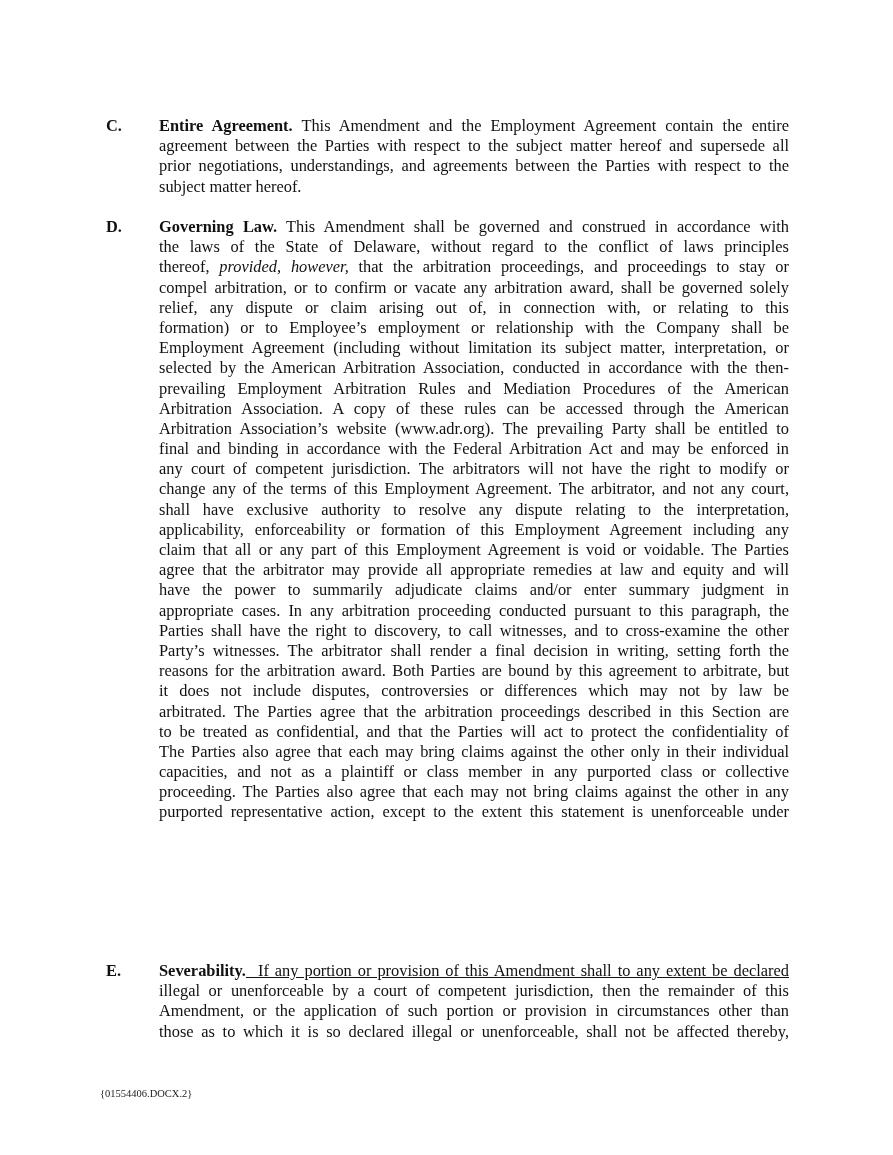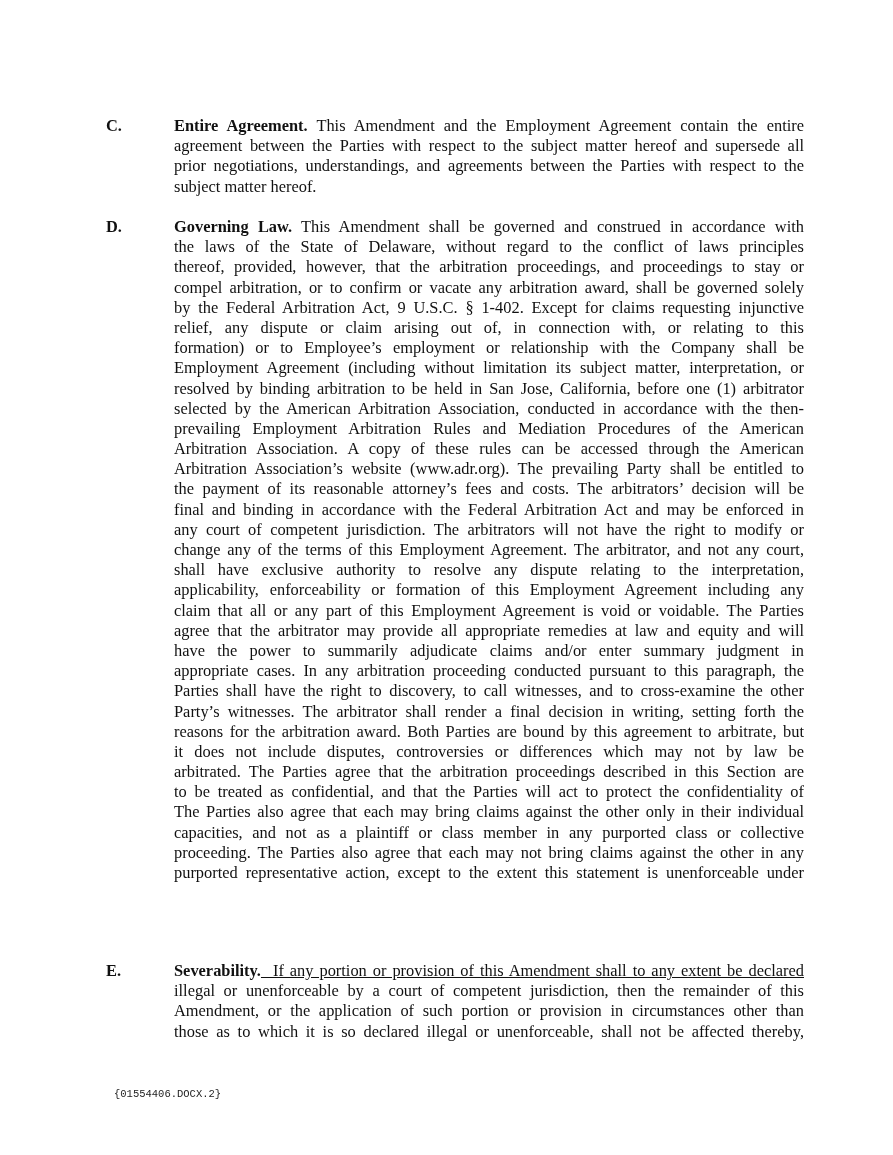--- a/index.html
+++ b/index.html
@@ -1,24 +1,24 @@
 <!DOCTYPE html>
 <html><head>
 <meta charset="utf-8">
 <style>
   html, body { margin: 0; padding: 0; background: #ffffff; }
   body { width: 893px; height: 1155px; position: relative; overflow: hidden;
          font-family: "Liberation Serif", serif; color: #111111; }
   .page { position: absolute; left: 0; top: 0; width: 893px; height: 1155px; background: #fff; }
   .section { position: absolute; left: 106px; width: 682px; }
   .label { position: absolute; left: 0; top: 0; font-weight: bold; font-size: 16.4px; line-height: 20.2px; }
-  .body { position: absolute; left: 68px; width: 630px; }
+  .body { position: absolute; left: 53px; width: 630px; }
   .heading { font-weight: bold; }
-  .ital { }
-  .footer { position: absolute; left: 114px; top: 1088px; font-family: Liberation Mono, monospace;
+  .ital { font-style: italic; }
+  .footer { position: absolute; left: 100px; top: 1088px; font-family: Liberation Serif, serif;
             font-size: 10.5px; color: #222; }
   
   .jl { display: block; width: 630px; text-align: justify; text-align-last: justify; white-space: normal; }
   .jl.last { text-align-last: left; }
 </style>
 </head>
 <body>
 
 <div class="page">
 
@@ -33,30 +33,27 @@
   </div>
 
   <div class="section" style="top:217px;">
     <span class="label">D.</span>
     <div class="body">
       <span class="jl"><span class="heading">Governing Law.</span><span> This Amendment shall be governed and construed in accordance with</span></span>
       <span class="jl">the laws of the State of Delaware, without regard to the conflict of laws principles</span>
       <span class="jl"><span>thereof,</span><span class="ital"> provided, however,</span><span> that the arbitration proceedings, and proceedings to stay or</span></span>
       <div id="d-lines">
           <span class="jl">compel arbitration, or to confirm or vacate any arbitration award, shall be governed solely</span>
-          <span class="jl">by the Federal Arbitration Act, 9 U.S.C. § 1-402. Except for claims requesting injunctive</span>
           <span class="jl">relief, any dispute or claim arising out of, in connection with, or relating to this</span>
           <span class="jl">formation) or to Employee’s employment or relationship with the Company shall be</span>
           <span class="jl">Employment Agreement (including without limitation its subject matter, interpretation, or</span>
-          <span class="jl">resolved by binding arbitration to be held in San Jose, California, before one (1) arbitrator</span>
           <span class="jl">selected by the American Arbitration Association, conducted in accordance with the then-</span>
           <span class="jl">prevailing Employment Arbitration Rules and Mediation Procedures of the American</span>
           <span class="jl">Arbitration Association. A copy of these rules can be accessed through the American</span>
           <span class="jl">Arbitration Association’s website (www.adr.org). The prevailing Party shall be entitled to</span>
-          <span class="jl">the payment of its reasonable attorney’s fees and costs. The arbitrators’ decision will be</span>
           <span class="jl">final and binding in accordance with the Federal Arbitration Act and may be enforced in</span>
           <span class="jl">any court of competent jurisdiction. The arbitrators will not have the right to modify or</span>
           <span class="jl">change any of the terms of this Employment Agreement. The arbitrator, and not any court,</span>
           <span class="jl">shall have exclusive authority to resolve any dispute relating to the interpretation,</span>
           <span class="jl">applicability, enforceability or formation of this Employment Agreement including any</span>
           <span class="jl">claim that all or any part of this Employment Agreement is void or voidable. The Parties</span>
           <span class="jl">agree that the arbitrator may provide all appropriate remedies at law and equity and will</span>
           <span class="jl">have the power to summarily adjudicate claims and/or enter summary judgment in</span>
           <span class="jl">appropriate cases. In any arbitration proceeding conducted pursuant to this paragraph, the</span>
           <span class="jl">Parties shall have the right to discovery, to call witnesses, and to cross-examine the other</span>

